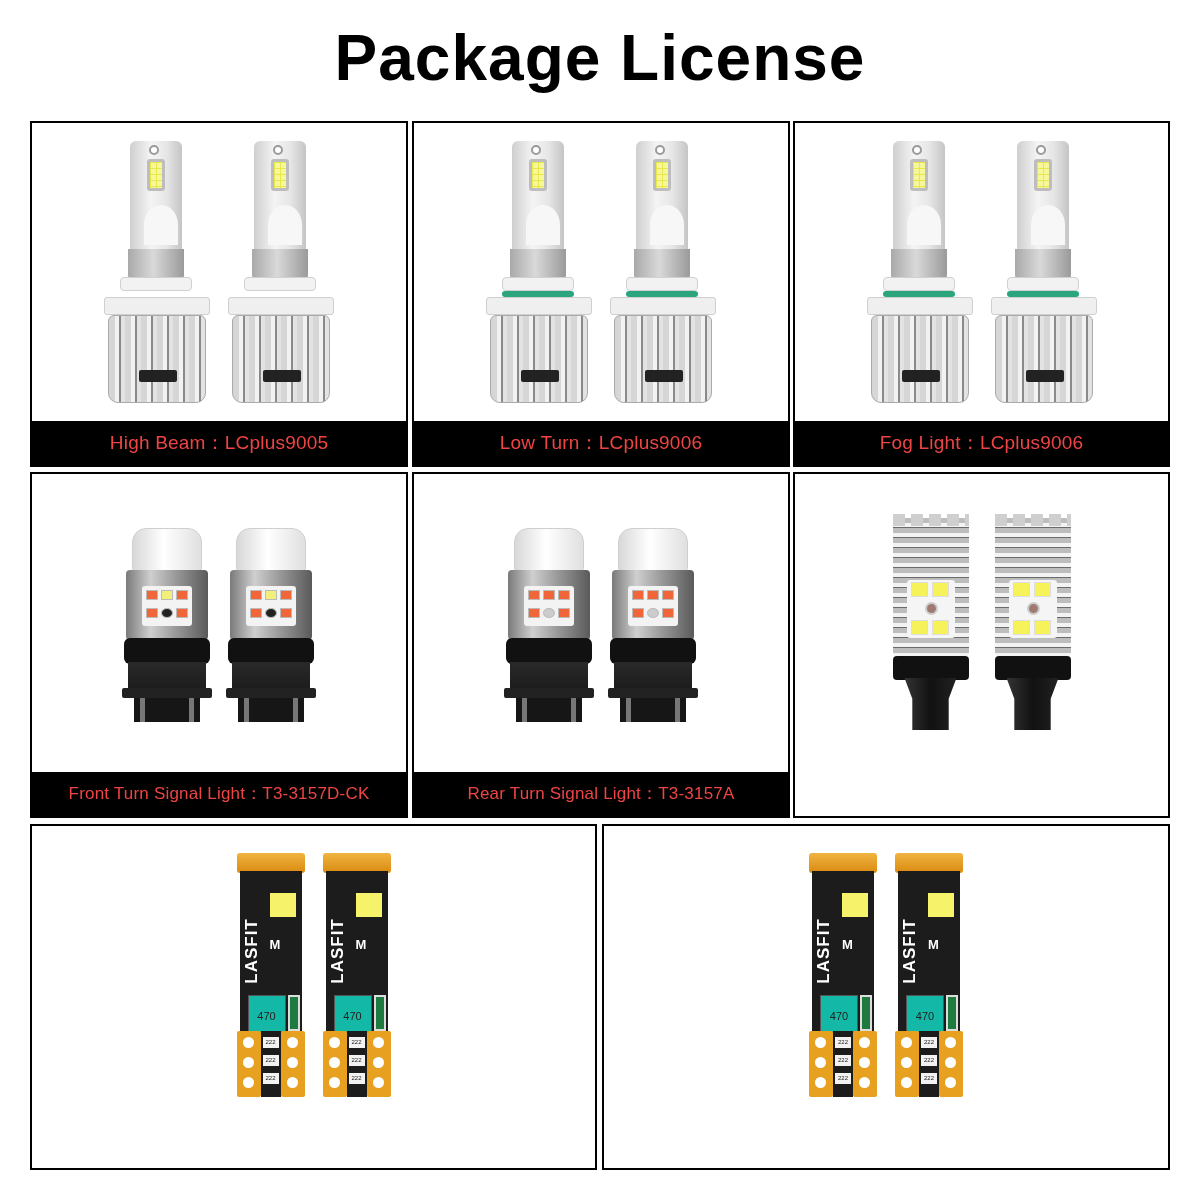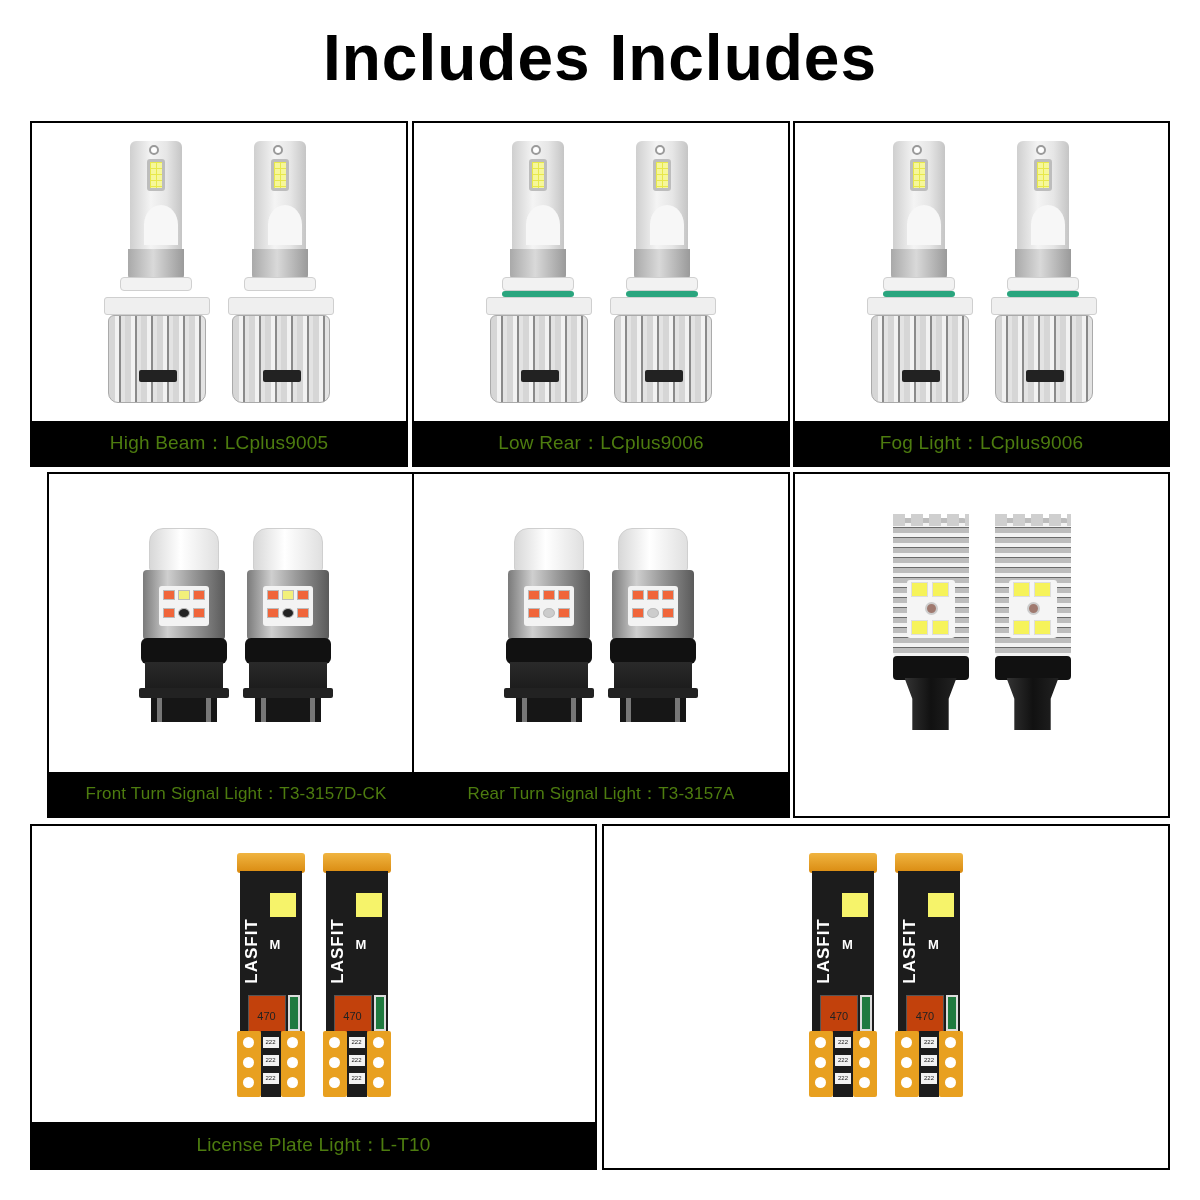--- a/index.html
+++ b/index.html
@@ -10,21 +10,21 @@
     position: absolute; left: 0; top: 18px; width: 1200px; height: 80px;
     text-align: center; font-size: 64px; font-weight: bold; color: #000;
     letter-spacing: 1px; line-height: 80px;
   }
 
   .panel {
     position: absolute; border: 2px solid #000; background: #fff;
   }
   .panel .caption {
     position: absolute; left: 0; right: 0; bottom: 0; height: 44px;
-    background: #000; color: #4d7c0f; text-align: center;
+    background: #000; color: #ef4444; text-align: center;
     font-size: 19px; line-height: 44px; letter-spacing: 0.2px;
   }
   .panel .stage {
     position: absolute; left: 0; right: 0; top: 0; bottom: 44px;
     display: flex; align-items: center; justify-content: center; gap: 14px;
   }
 
   
   .hl { position: relative; width: 110px; height: 262px; }
   .hl .stem {
@@ -81,33 +81,33 @@
   .t15 .collar { position:absolute; left: 0; top: 138px; width: 76px; height: 24px; background:#111; border-radius: 4px; }
   .t15 .wedge { position:absolute; left: 12px; top: 160px; width: 52px; height: 52px; background: linear-gradient(90deg,#333,#111 50%,#222); clip-path: polygon(0 0,100% 0,85% 40%,85% 100%,15% 100%,15% 40%); }
 
   
   .t10 { position: relative; width: 68px; height: 244px; }
   .t10 .top { position:absolute; left: 0; top: 0; width: 68px; height: 20px; background: linear-gradient(#f0b440,#d98a10); border-radius: 3px; }
   .t10 .pcb { position:absolute; left: 3px; top: 18px; width: 62px; height: 160px; background:#1c1c1c; }
   .t10 .brand { position:absolute; left: -28px; top: 70px; transform: rotate(-90deg); color:#fff; font-size: 17px; font-weight: bold; letter-spacing: 1px; width: 80px; text-align:center; }
   .t10 .chip { position:absolute; left: 30px; top: 22px; width: 26px; height: 24px; background:#f6f36a; }
   .t10 .m { position:absolute; left: 30px; top: 66px; color:#fff; font-size: 13px; font-weight: bold; }
-  .t10 .ind { position:absolute; left: 8px; top: 124px; width: 38px; height: 40px; background:#c2410c; border:1px solid #555; color:#222; font-size: 11px; text-align:center; line-height: 40px; }
+  .t10 .ind { position:absolute; left: 8px; top: 124px; width: 38px; height: 40px; background:#14b8a6; border:1px solid #555; color:#222; font-size: 11px; text-align:center; line-height: 40px; }
   .t10 .fuse { position:absolute; left: 48px; top: 124px; width: 12px; height: 36px; background:#1f7a3f; border:2px solid #ddd; }
   .t10 .legs { position:absolute; left: 0; top: 178px; width: 68px; height: 66px; }
   .t10 .leg { position:absolute; top: 0; width: 24px; height: 66px; background:#e8a020; border-radius: 2px; }
   .t10 .leg.l { left: 0; } .t10 .leg.r { right: 0; }
   .t10 .hole { position:absolute; left: 6px; width: 11px; height: 11px; border-radius: 50%; background:#fff; }
   .t10 .mid { position:absolute; left: 24px; top: 0; width: 20px; height: 66px; background:#1c1c1c; }
   .t10 .res { position:absolute; left: 2px; width: 16px; height: 11px; background:#f2f2f2; font-size: 6px; color:#222; text-align:center; line-height: 11px; }
 </style>
 </head>
 <body>
 
-<h1 class="title">Includes Includes</h1>
+<h1 class="title">Package License</h1>
 
 <div class="panel" style="left:30px; top:121px; width:378px; height:346px;">
   <div class="stage">
     <div class="hl">
         <div class="stem">
           <div class="hole"></div>
           <div class="chip"></div>
           <div class="shine"></div>
         </div>
         <div class="collar"></div>
@@ -150,21 +150,21 @@
           <div class="chip"></div>
           <div class="shine"></div>
         </div>
         <div class="collar"></div>
         <div class="base1"></div>
         <div class="oring"></div>
         <div class="flange"></div>
         <div class="sink"></div>
       </div>
   </div>
-  <div class="caption">Low Rear：LCplus9006</div>
+  <div class="caption">Low Turn：LCplus9006</div>
 </div>
 
 <div class="panel" style="left:793px; top:121px; width:377px; height:346px;">
   <div class="stage">
     <div class="hl">
         <div class="stem">
           <div class="hole"></div>
           <div class="chip"></div>
           <div class="shine"></div>
         </div>
@@ -183,21 +183,21 @@
         <div class="collar"></div>
         <div class="base1"></div>
         <div class="oring"></div>
         <div class="flange"></div>
         <div class="sink"></div>
       </div>
   </div>
   <div class="caption" style="font-weight:normal;">Fog Light：LCplus9006</div>
 </div>
 
-<div class="panel" style="left:47px; top:472px; width:378px; height:346px;">
+<div class="panel" style="left:30px; top:472px; width:378px; height:346px;">
   <div class="stage" style="gap:22px;">
     <div class="ts">
       <div class="cap"></div>
         <div class="body"></div>
         <div class="pad"></div>
       <div class="led" style="left:20px;top:62px;background:#f0653a;"></div>
       <div class="led" style="left:35px;top:62px;background:#f2f07a;"></div>
       <div class="led" style="left:50px;top:62px;background:#f0653a;"></div>
       <div class="led" style="left:20px;top:80px;background:#f0653a;"></div>
       <div class="led" style="left:35px;top:80px;background:#222;border-radius:50%;"></div>
@@ -343,21 +343,20 @@
             <div class="res" style="top:42px">222</div>
           </div>
           <div class="leg r">
             <div class="hole" style="top:6px"></div>
             <div class="hole" style="top:26px"></div>
             <div class="hole" style="top:46px"></div>
           </div>
         </div>
     </div>
   </div>
-  <div class="caption" style="height:46px;line-height:46px;">License Plate Light：L-T10</div>
 </div>
 
 <div class="panel" style="left:602px; top:824px; width:568px; height:346px;">
   <div class="stage" style="gap:18px;">
     <div class="t10">
       <div class="top"></div>
       <div class="pcb">
           <div class="brand">LASFIT</div>
           <div class="chip"></div>
           <div class="m">M</div>

